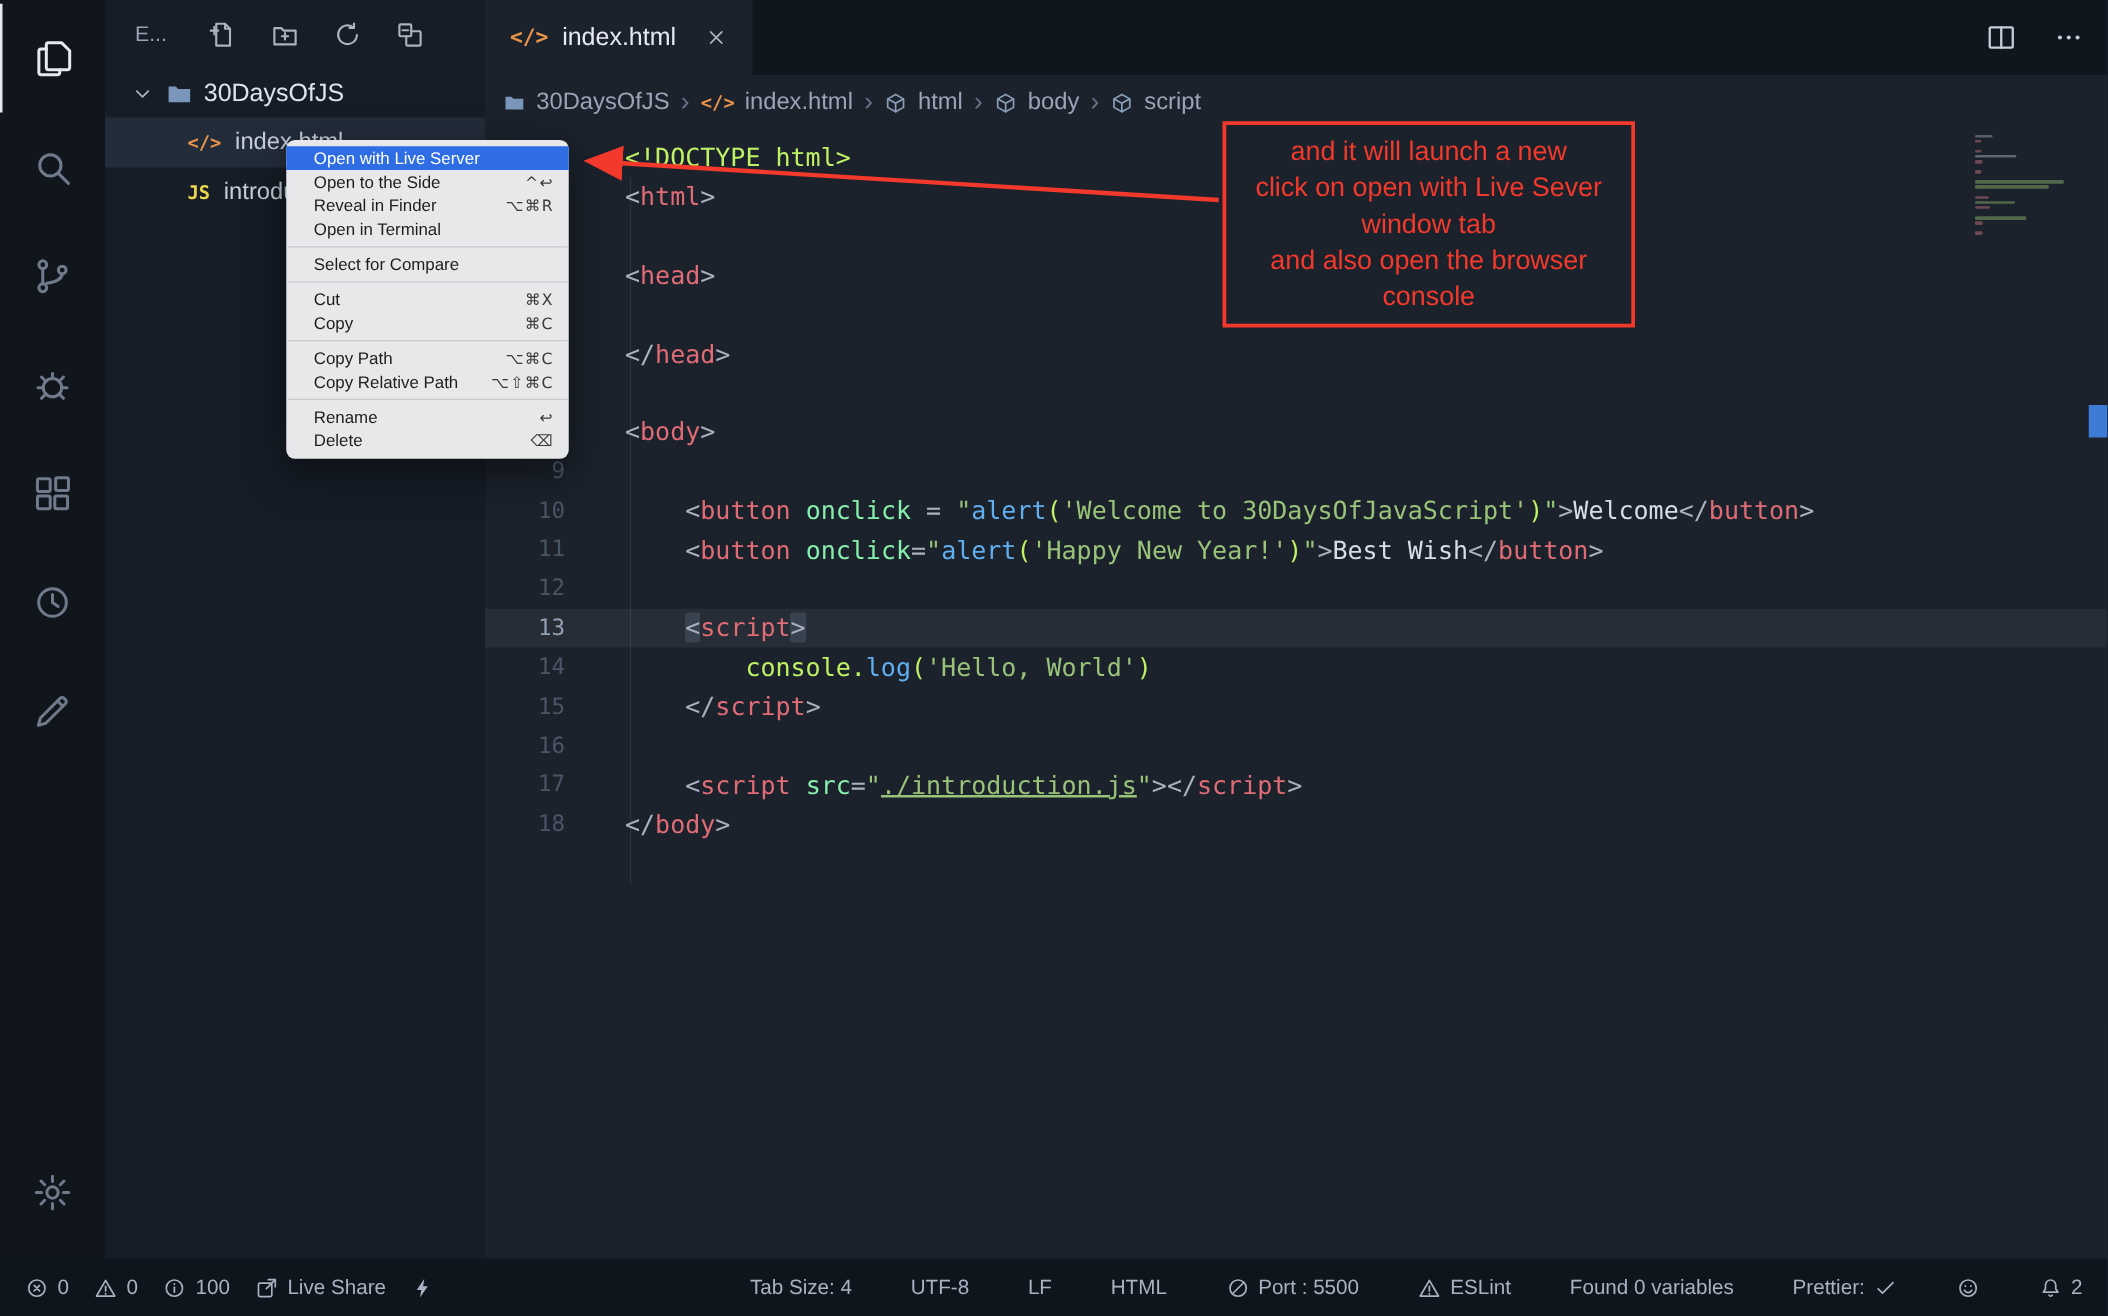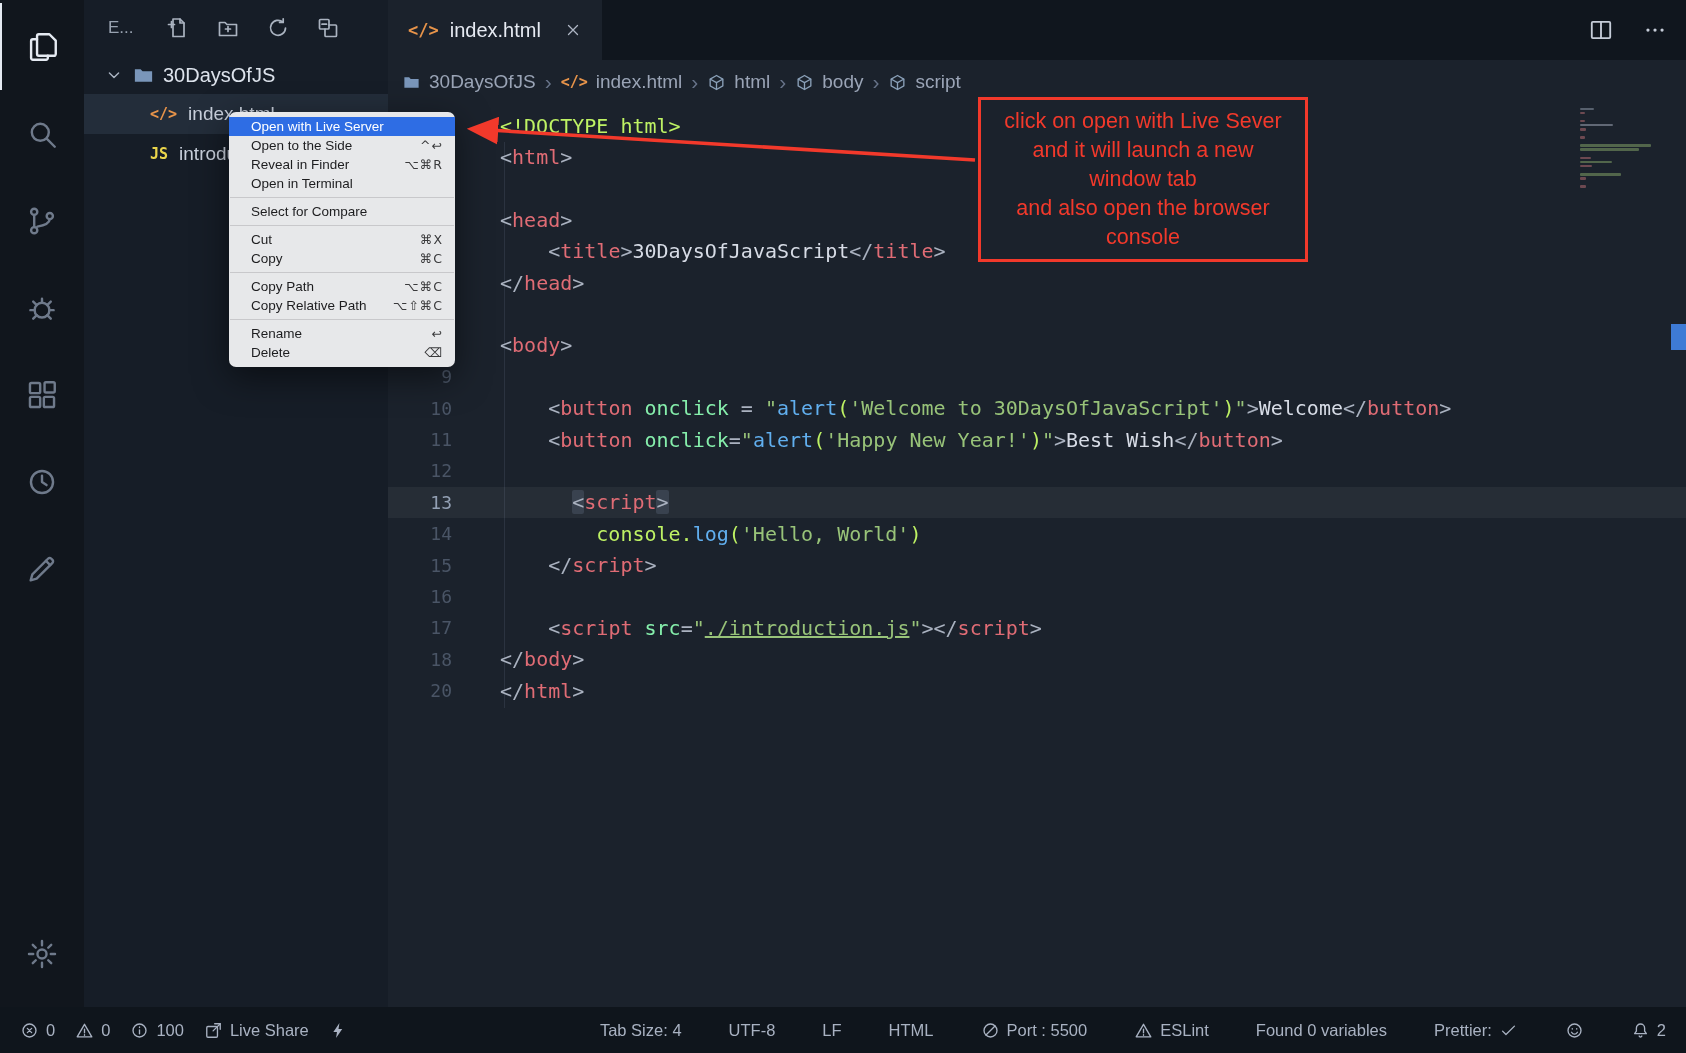--- a/index.html
+++ b/index.html
@@ -40,21 +40,21 @@
   .bc-item{display:flex;align-items:center;gap:8px;cursor:pointer;}
   .bc-item .icon svg{width:19px;height:19px;color:#8aa0b8;}
   .bc-item .icon.folder svg{color:#7a96ba;}
   .bc-sep{color:#68748a;font-size:21px;padding:0 3px;}
 
   
   .editor{position:absolute;top:104px;left:0;right:0;bottom:0;font-family:"DejaVu Sans Mono",monospace;font-size:20px;}
   .indent-guide{position:absolute;left:116px;top:38px;width:1px;height:566px;background:#2b3340;z-index:0;}
   .code{position:absolute;top:6px;left:0;right:0;z-index:1;}
   .code-line{display:flex;height:31.4px;align-items:center;}
-  .code-line.active{background:rgba(255,255,255,0.05);gap:24px;}
+  .code-line.active{background:rgba(255,255,255,0.05);}
   .gutter{flex:0 0 64px;text-align:right;color:#4a5566;font-size:18px;user-select:none;}
   .code-line.active .gutter{color:#93a0b4;}
   .line-content{padding-left:48px;white-space:pre;color:#c8cdd8;}
   .seg.pln{color:#bef264;}
   .seg.pun{color:#aab2c0;}
   .seg.tag{color:#e06c75;}
   .seg.attr{color:#86efac;}
   .seg.str{color:#98c379;}
   .seg.fn{color:#61afef;}
   .seg.txt{color:#d7dce6;}
@@ -312,21 +312,20 @@
           <div class="code-line">
             <span class="gutter">3</span>
             <span class="line-content"></span>
           </div>
           <div class="code-line">
             <span class="gutter">4</span>
             <span class="line-content"><span class="seg pun">&lt;</span><span class="seg tag">head</span><span class="seg pun">&gt;</span></span>
           </div>
           <div class="code-line">
             <span class="gutter">5</span>
-            <span class="line-content"><span class="seg pln">    </span><span class="seg pun">&lt;</span><span class="seg tag">title</span><span class="seg pun">&gt;</span><span class="seg txt">30DaysOfJavaScript</span><span class="seg pun">&lt;/</span><span class="seg tag">title</span><span class="seg pun">&gt;</span></span>
           </div>
           <div class="code-line">
             <span class="gutter">6</span>
             <span class="line-content"><span class="seg pun">&lt;/</span><span class="seg tag">head</span><span class="seg pun">&gt;</span></span>
           </div>
           <div class="code-line">
             <span class="gutter">7</span>
             <span class="line-content"></span>
           </div>
           <div class="code-line">
@@ -365,24 +364,20 @@
             <span class="gutter">16</span>
             <span class="line-content"></span>
           </div>
           <div class="code-line">
             <span class="gutter">17</span>
             <span class="line-content"><span class="seg pln">    </span><span class="seg pun">&lt;</span><span class="seg tag">script</span><span class="seg pln"> </span><span class="seg attr">src</span><span class="seg pun">=</span><span class="seg str">"</span><span class="seg lnk">./introduction.js</span><span class="seg str">"</span><span class="seg pun">&gt;&lt;/</span><span class="seg tag">script</span><span class="seg pun">&gt;</span></span>
           </div>
           <div class="code-line">
             <span class="gutter">18</span>
             <span class="line-content"><span class="seg pun">&lt;/</span><span class="seg tag">body</span><span class="seg pun">&gt;</span></span>
-          </div>
-          <div class="code-line">
-            <span class="gutter">20</span>
-            <span class="line-content"><span class="seg pun">&lt;/</span><span class="seg tag">html</span><span class="seg pun">&gt;</span></span>
           </div>
         </div>
       <div class="minimap" id="minimap">
           <div class="mm-row" style="width: 13.5px; background: rgb(136, 147, 164);"></div>
           <div class="mm-row" style="width: 5.4px; background: rgb(176, 106, 113);"></div>
           <div class="mm-row" style="width: 0px; background: rgb(136, 147, 164);"></div>
           <div class="mm-row" style="width: 5.4px; background: rgb(176, 106, 113);"></div>
           <div class="mm-row" style="width: 33.3px; background: rgb(154, 163, 178);"></div>
           <div class="mm-row" style="width: 6.3px; background: rgb(176, 106, 113);"></div>
           <div class="mm-row" style="width: 0px; background: rgb(136, 147, 164);"></div>
@@ -559,22 +554,22 @@
         <span>Rename</span>
         <span class="cm-shortcut">↩</span>
       </div>
       <div class="cm-item">
         <span>Delete</span>
         <span class="cm-shortcut">⌫</span>
       </div>
     </div>
 
   <div class="annotation" id="annotation">
+      <div>and it will launch a new</div>
       <div>click on open with Live Sever</div>
-      <div>and it will launch a new</div>
       <div>window tab</div>
       <div>and also open the browser</div>
       <div>console</div>
     </div>
 
   <svg class="arrow-layer">
     <defs>
       <marker id="arrowhead" markerWidth="9" markerHeight="8" refX="7.5" refY="4" orient="auto">
         <polygon points="0 0, 9 4, 0 8" fill="#f2392b"></polygon>
       </marker>

